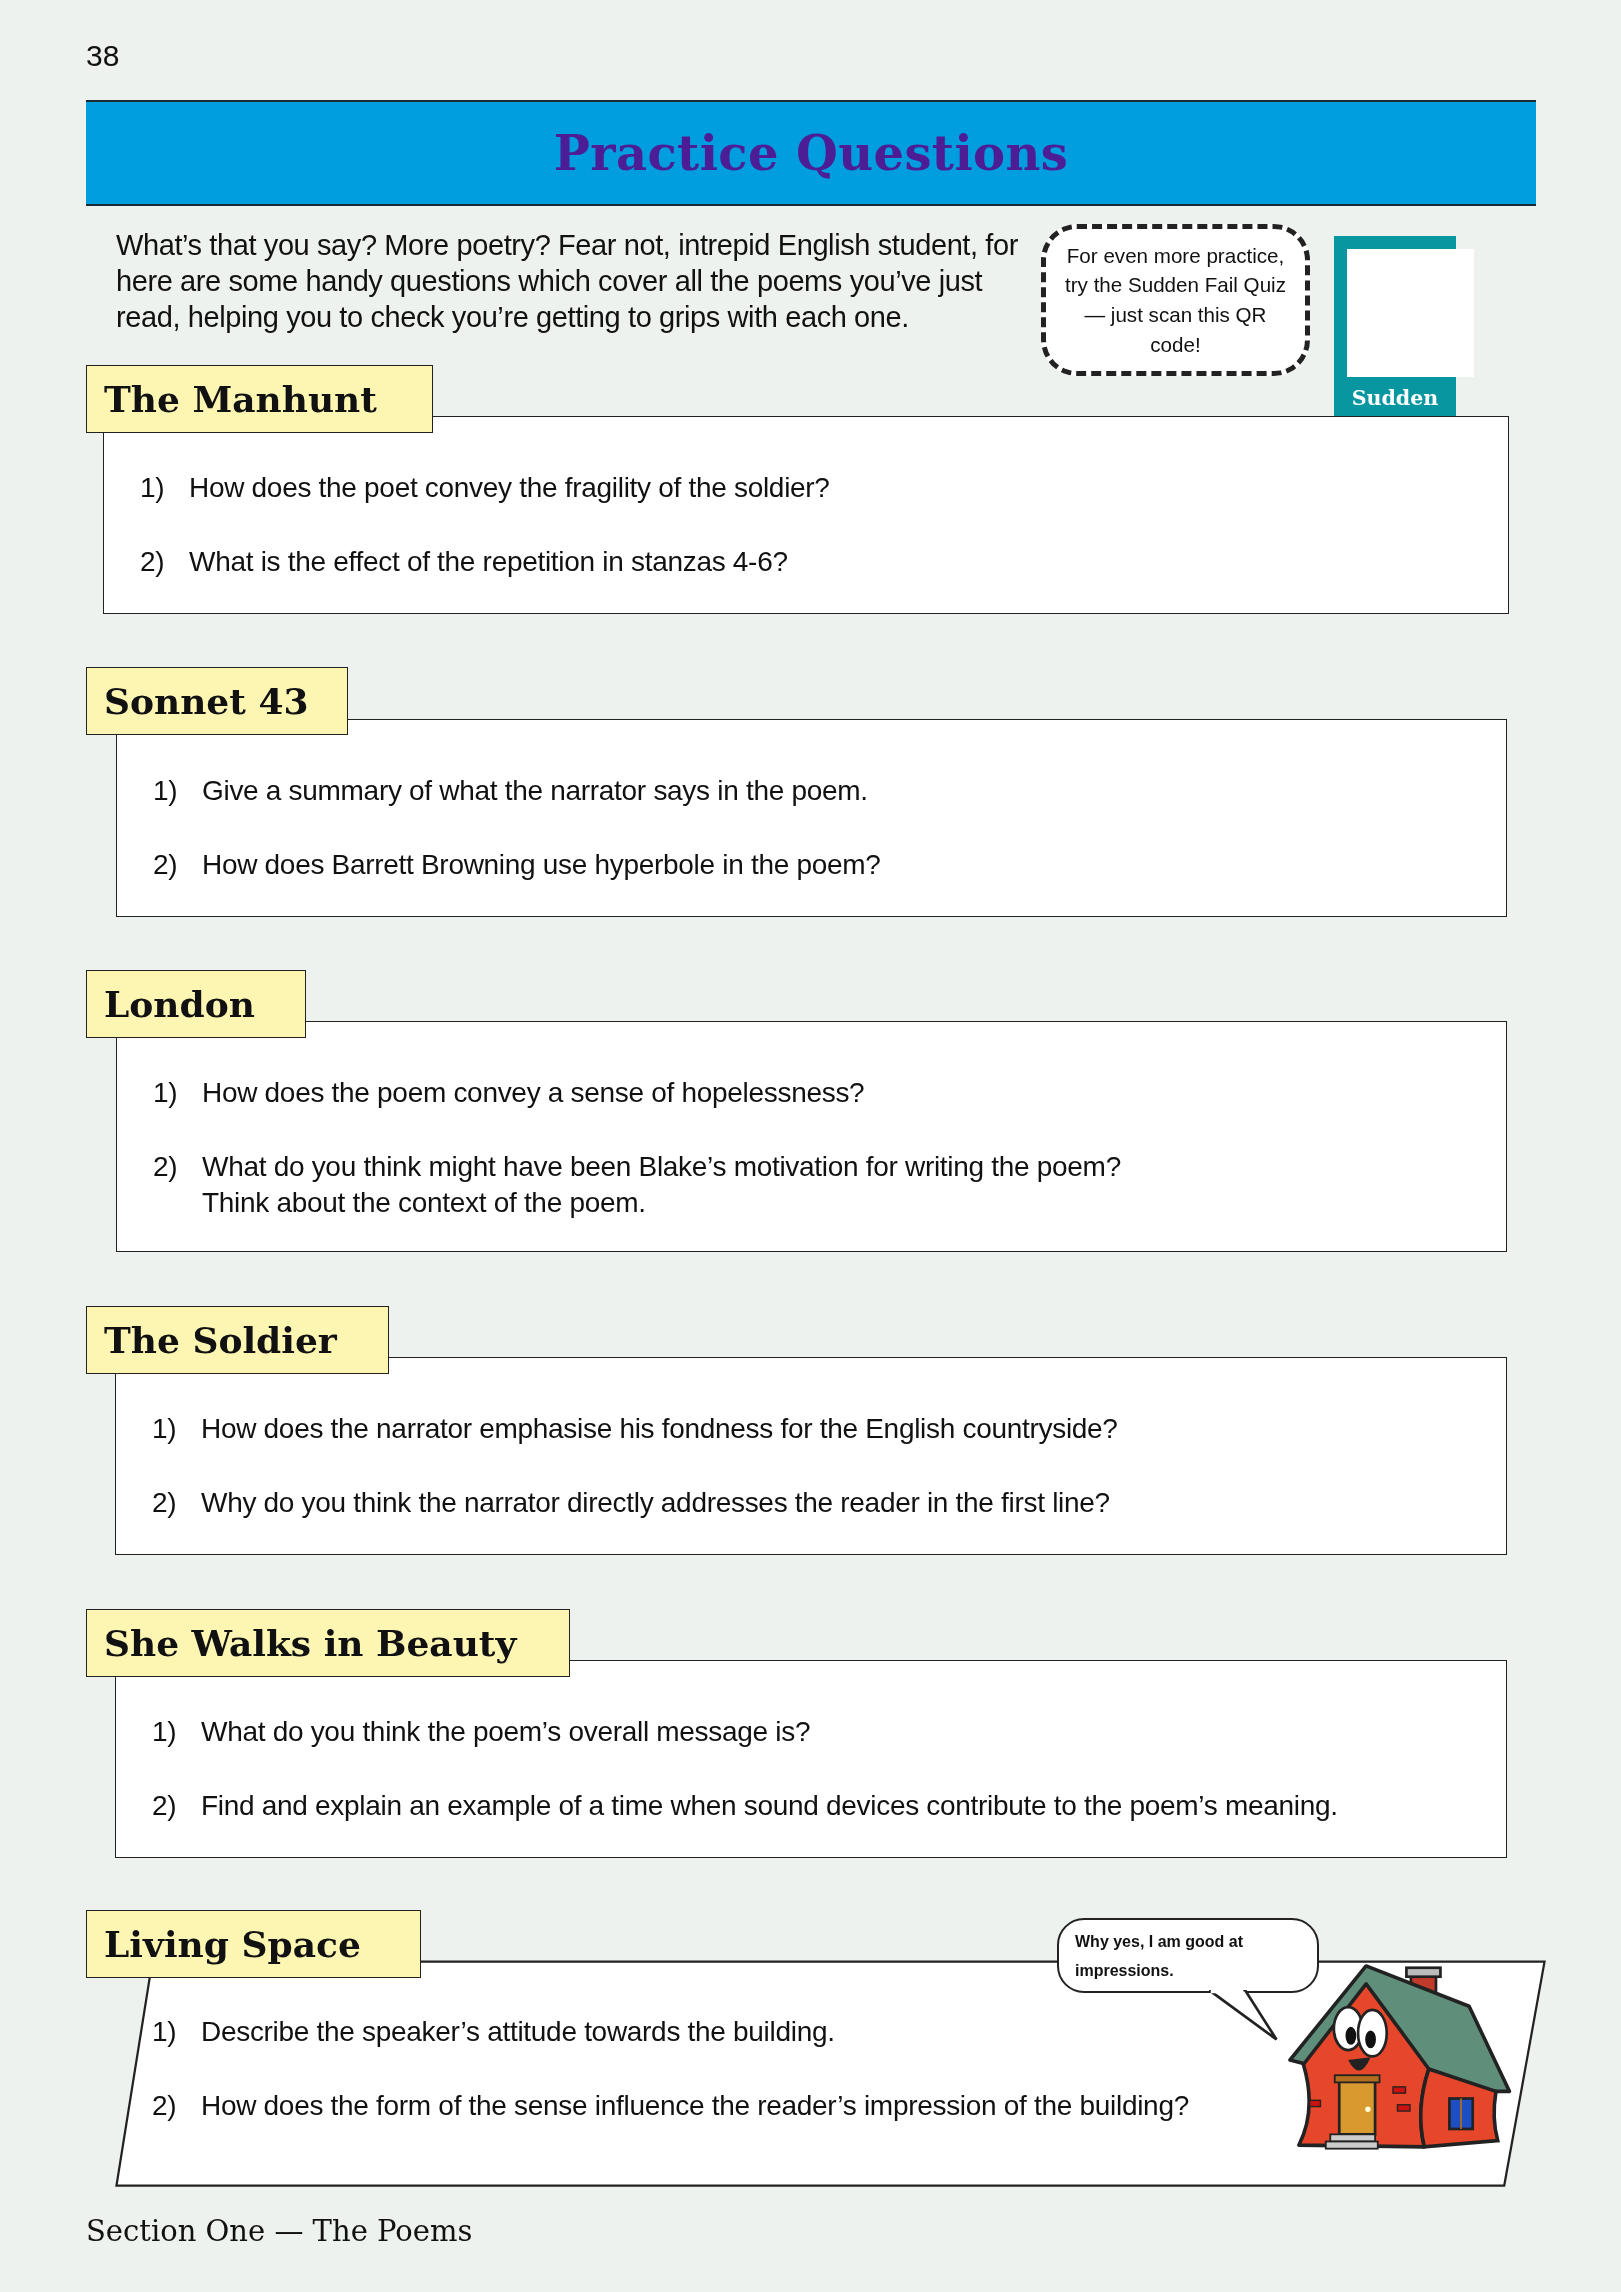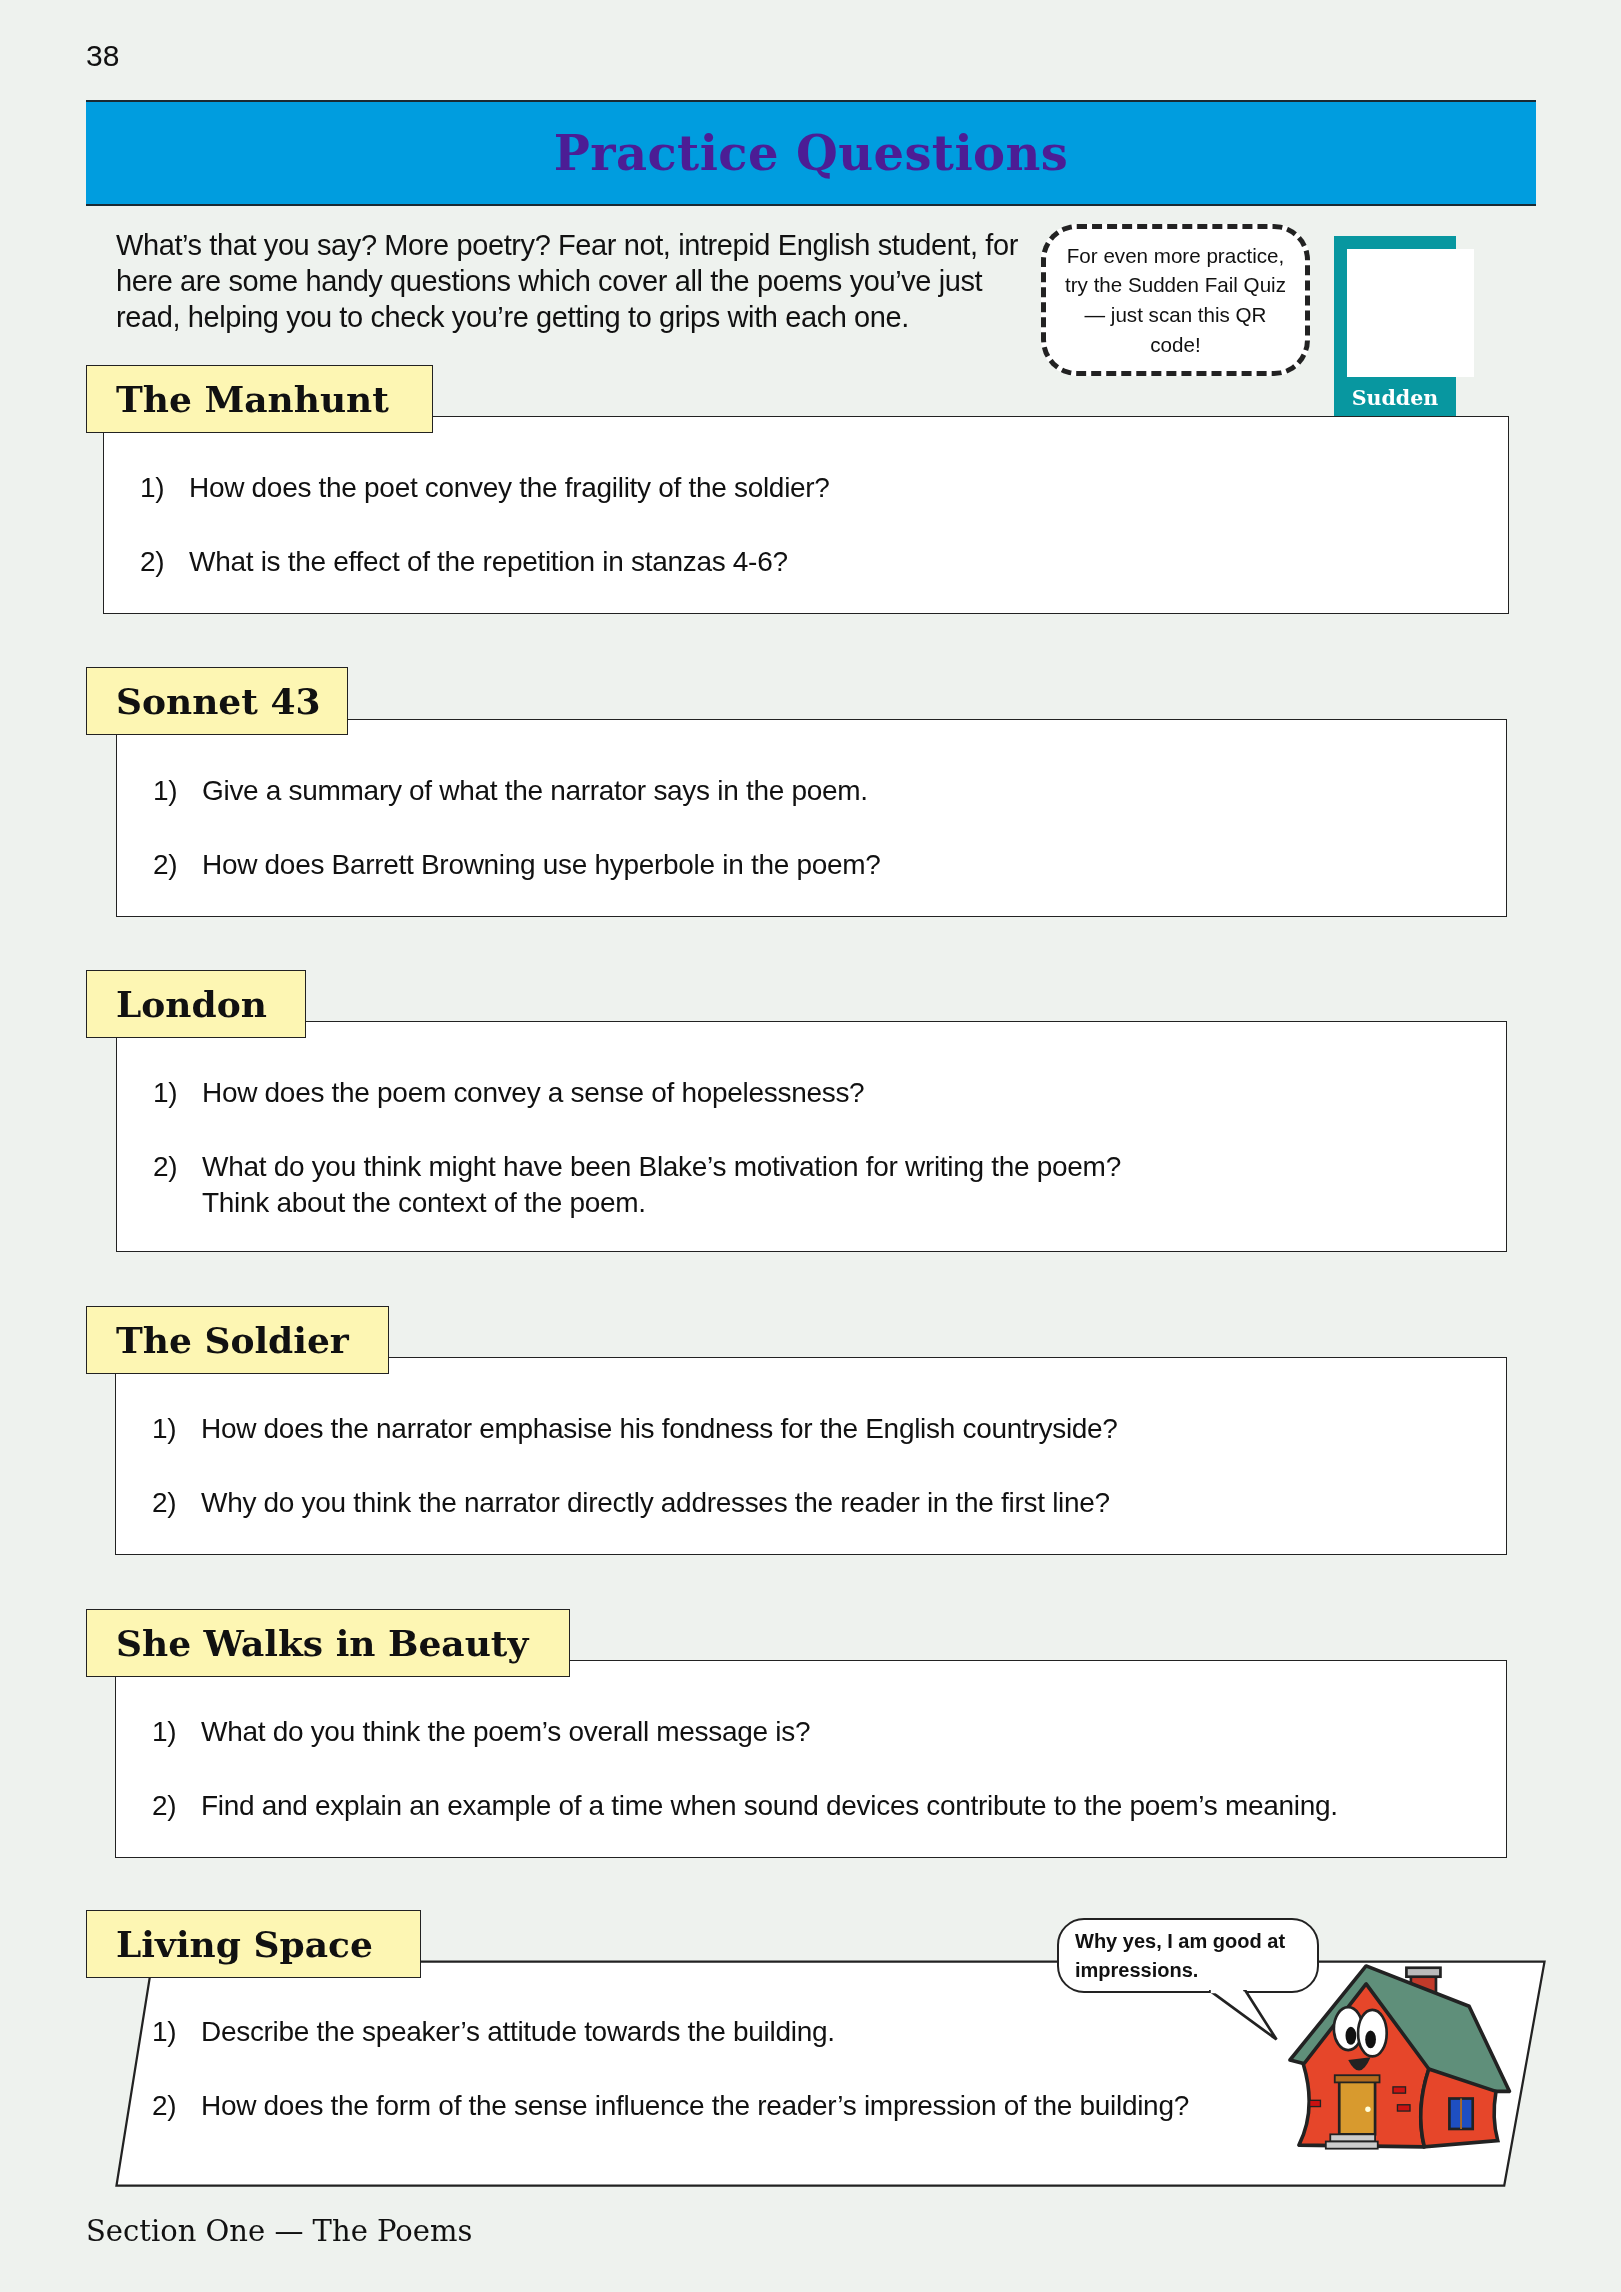--- a/index.html
+++ b/index.html
@@ -6,27 +6,27 @@
   body { width:1621px; height:2293px; background:#eef2ee; position:relative; overflow:hidden; font-family:"Liberation Sans", sans-serif; color:#111; }
   .abs { position:absolute; }
   .page-num { left:86px; top:39px; font-size:30px; font-family:"Liberation Sans Narrow","Liberation Sans", sans-serif; }
   .title-bar { left:86px; top:100px; width:1450px; height:106px; background:#009ddf; border-top:2.7px solid #1a2a33; border-bottom:2.7px solid #1a2a33; box-sizing:border-box; display:flex; align-items:center; justify-content:center; }
   .title-bar span { color:#4c1d95; font-family:"DejaVu Serif", serif; font-weight:bold; font-size:48px; letter-spacing:0.4px; }
   .intro { left:116px; top:227px; width:913px; font-size:29px; line-height:36px; letter-spacing:-0.4px; }
   .burst { left:1041px; top:224px; width:269px; height:152px; background:#fff; border-radius:36px; border:5.4px dashed #222; box-sizing:border-box; display:flex; align-items:center; justify-content:center; text-align:center; font-size:20.6px; line-height:29.6px; padding:5.4px 12.5px; }
   .qr-box { left:1334px; top:236px; width:122px; height:214px; background:#0897a0; box-sizing:border-box; }
   .qr-box .qr { position:absolute; left:13.4px; top:13.4px; width:127px; height:128px; background:#fff; }
   .qr-box .qr-label { position:absolute; left:0; right:0; top:148px; text-align:center; color:#fff; font-family:"DejaVu Serif", serif; font-weight:bold; font-size:20.6px; line-height:28px; }
-  .tab { background:#fdf6b3; border:1.8px solid #222; box-sizing:border-box; display:flex; align-items:center; padding-left:29px; font-family:"DejaVu Serif", serif; font-weight:bold; font-size:36px; height:68px; z-index:2; }
+  .tab { background:#fdf6b3; border:1.8px solid #222; box-sizing:border-box; display:flex; align-items:center; padding-left:17px; font-family:"DejaVu Serif", serif; font-weight:bold; font-size:36px; height:68px; z-index:2; }
   .qbox { background:#fff; border:1.8px solid #222; box-sizing:border-box; z-index:1; }
   .q { position:absolute; left:36px; font-size:28px; line-height:36px; letter-spacing:-0.3px; }
   .q .n { display:inline-block; width:49px; }
   .q .t { display:inline-block; vertical-align:top; }
   .footer { left:86px; top:2214px; font-family:"DejaVu Serif", serif; font-size:29px; }
-  .bubble { left:1057px; top:1918px; width:262px; height:75px; background:#fff; border:2.7px solid #222; border-radius:27px; box-sizing:border-box; font-size:20px; font-weight:bold; line-height:29px; padding:7.2px 16px; z-index:5; }
+  .bubble { left:1057px; top:1918px; width:262px; height:75px; background:#fff; border:2.7px solid #222; border-radius:27px; box-sizing:border-box; font-size:16px; font-weight:bold; line-height:29px; padding:7.2px 16px; z-index:5; }
 </style>
 </head>
 <body>
 
 <div class="abs page-num">38</div>
 
 <div class="abs title-bar">
   <span>Practice Questions</span>
 </div>
 

